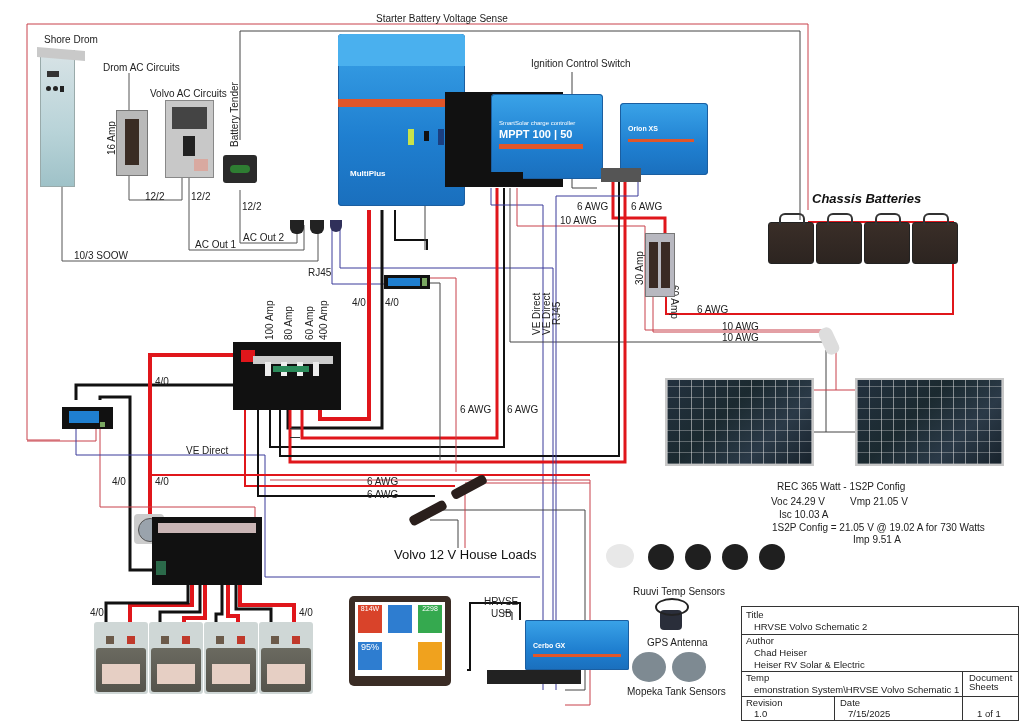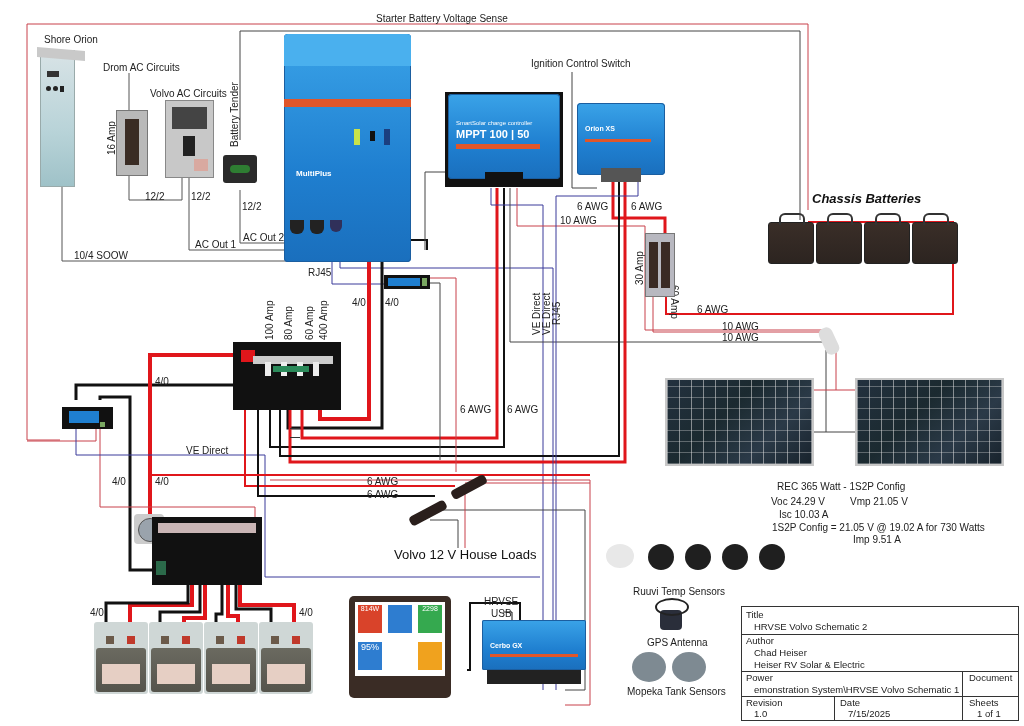--- a/index.html
+++ b/index.html
@@ -2,21 +2,21 @@
 <html><head>
 <meta charset="utf-8">
 <style>
   html, body { margin:0; padding:0; background:#ffffff; }
   body { width:1024px; height:726px; position:relative; overflow:hidden; font-family:"Liberation Sans", sans-serif; }
   #wires { position:absolute; left:0; top:0; width:1024px; height:726px; }
   .lbl { position:absolute; font-size:10px; color:#222; white-space:nowrap; font-family:"Liberation Sans", sans-serif; }
   .lbl-big { font-size:13px; color:#111; }
   .vert { transform:rotate(-90deg); transform-origin:left top; }
   .dev { position:absolute; }
-  .vic { background:linear-gradient(180deg,#3aa3e8 0%,#1f7fd0 60%,#1a6fbd 100%); border-radius:4px; box-shadow:0 0 0 1px #1b5ea0 inset; }
+  .vic { background:linear-gradient(180deg,#3aa3e8 0%,#1f7fd0 60%,#1a6fbd 100%); border-radius:4px; box-shadow:0 0 0 1px #1b5ea0 inset;margin-left:43px; }
   .vic-band { position:absolute; left:0; right:0; height:8px; background:#e0562a; }
   .vic-text { position:absolute; color:#fff; font-size:7px; font-weight:bold; }
   .blk { background:#111; }
   .panel { position:absolute; background:#1a2530; border:2px solid #c8c8c8;
     background-image:
       repeating-linear-gradient(90deg, rgba(220,220,220,0.55) 0 1px, transparent 1px 12px),
       repeating-linear-gradient(0deg, rgba(220,220,220,0.35) 0 1px, transparent 1px 11px),
       linear-gradient(135deg,#23313f,#1b2a30 40%,#2b3a48 70%,#18232c);
   }
   .chassis-bat { position:absolute; width:44px; height:40px; background:linear-gradient(180deg,#3a2e28,#2c2420); border-radius:3px; border:1px solid #222; }
@@ -103,31 +103,31 @@
 
   <polyline points="430,278 456,278 456,472" fill="none" stroke="#c8404a" stroke-width="1"></polyline>
   <polyline points="430,283 440,283 440,460" fill="none" stroke="#444" stroke-width="1"></polyline>
 
   <polyline points="467,670 470,670 470,603 520,603 520,620" fill="none" stroke="#111" stroke-width="2"></polyline>
   <polyline points="503,612 512,612 512,620" fill="none" stroke="#111" stroke-width="1"></polyline>
   <polyline points="553,268 553,620" fill="none" stroke="#3a3a9a" stroke-width="1"></polyline>
 </svg>
 
 <div class="lbl" style="left:376px;top:13px;">Starter Battery Voltage Sense</div>
-<div class="lbl" style="left:44px;top:34px;">Shore Orion</div>
+<div class="lbl" style="left:44px;top:34px;">Shore Drom</div>
 <div class="lbl" style="left:103px;top:62px;">Drom AC Circuits</div>
 <div class="lbl" style="left:150px;top:88px;">Volvo AC Circuits</div>
 <div class="lbl vert" style="left:229px;top:147px;">Battery Tender</div>
 <div class="lbl vert" style="left:106px;top:155px;">16 Amp</div>
 <div class="lbl" style="left:145px;top:191px;">12/2</div>
 <div class="lbl" style="left:191px;top:191px;">12/2</div>
 <div class="lbl" style="left:242px;top:201px;">12/2</div>
 <div class="lbl" style="left:195px;top:239px;">AC Out 1</div>
 <div class="lbl" style="left:243px;top:232px;">AC Out 2</div>
-<div class="lbl" style="left:74px;top:250px;">10/4 SOOW</div>
+<div class="lbl" style="left:74px;top:250px;">10/3 SOOW</div>
 <div class="lbl" style="left:308px;top:267px;">RJ45</div>
 <div class="lbl" style="left:531px;top:58px;">Ignition Control Switch</div>
 <div class="lbl lbl-big" style="left:812px;top:191px;font-weight:bold;font-style:italic;">Chassis Batteries</div>
 <div class="lbl" style="left:577px;top:201px;">6 AWG</div>
 <div class="lbl" style="left:631px;top:201px;">6 AWG</div>
 <div class="lbl" style="left:560px;top:215px;">10 AWG</div>
 <div class="lbl vert" style="left:634px;top:285px;">30 Amp</div>
 <div class="lbl vert" style="left:680px;top:285px;transform:rotate(90deg);transform-origin:left top;">60 Amp</div>
 <div class="lbl" style="left:697px;top:304px;">6 AWG</div>
 <div class="lbl" style="left:722px;top:321px;">10 AWG</div>
@@ -180,21 +180,21 @@
 <div class="dev" style="left:165px;top:100px;width:47px;height:76px;background:#c8c8c8;border:1px solid #888;">
   <div style="position:absolute;left:6px;top:6px;width:35px;height:22px;background:#444;"></div>
   <div style="position:absolute;left:17px;top:35px;width:12px;height:20px;background:#222;"></div>
   <div style="position:absolute;left:28px;top:58px;width:14px;height:12px;background:#d9a9a0;"></div>
 </div>
 
 <div class="dev" style="left:223px;top:155px;width:34px;height:28px;background:#2a2a2a;border-radius:3px;">
   <div style="position:absolute;left:7px;top:10px;width:20px;height:8px;background:#2e7d32;border-radius:4px;"></div>
 </div>
 
-<div class="dev vic" style="left:284px;top:34px;width:127px;height:228px;">
+<div class="dev vic" style="left:295px;top:34px;width:127px;height:172px;">
   <div style="position:absolute;left:0;right:0;top:0;height:32px;background:#4ab0ee;border-radius:4px 4px 0 0;"></div>
   <div class="vic-band" style="top:65px;"></div>
   <div class="vic-text" style="left:12px;top:135px;font-size:8px;">MultiPlus</div>
   <div style="position:absolute;left:70px;top:95px;width:6px;height:16px;background:#c8e34a;"></div>
   <div style="position:absolute;left:86px;top:97px;width:5px;height:10px;background:#111;"></div>
   <div style="position:absolute;left:100px;top:95px;width:6px;height:16px;background:#1b3f80;"></div>
 </div>
 <div class="dev" style="left:290px;top:220px;width:14px;height:14px;background:#222;border-radius:0 0 6px 6px;"></div>
 <div class="dev" style="left:310px;top:220px;width:14px;height:14px;background:#222;border-radius:0 0 6px 6px;"></div>
 <div class="dev" style="left:330px;top:220px;width:12px;height:12px;background:#30305a;border-radius:0 0 6px 6px;"></div>
@@ -280,21 +280,21 @@
 <div class="house-bat" style="left:259px;top:622px;">
     <div class="body"></div>
     <div class="label"></div>
     <div class="term-n"></div>
     <div class="term-p"></div>
   </div>
 
 <div class="dev" style="left:450px;top:482px;width:38px;height:10px;background:#2a1f1c;border-radius:4px;transform:rotate(-28deg);"></div>
 <div class="dev" style="left:408px;top:508px;width:40px;height:10px;background:#2a1f1c;border-radius:4px;transform:rotate(-28deg);"></div>
 
-<div class="dev" style="left:349px;top:596px;width:102px;height:102px;background:#3a2c25;border-radius:5px;">
+<div class="dev" style="left:349px;top:596px;width:102px;height:90px;background:#3a2c25;border-radius:5px;">
   <div style="position:absolute;left:6px;top:6px;width:90px;height:74px;background:#fff;">
     <div style="position:absolute;left:3px;top:3px;width:24px;height:28px;background:#d9432a;color:#fff;font-size:7px;text-align:center;"><span>814W</span></div>
     <div style="position:absolute;left:33px;top:3px;width:24px;height:28px;background:#2e7dd0;"></div>
     <div style="position:absolute;left:63px;top:3px;width:24px;height:28px;background:#35a94f;color:#fff;font-size:7px;text-align:center;"><span>2298</span></div>
     <div style="position:absolute;left:3px;top:40px;width:24px;height:28px;background:#2e7dd0;color:#fff;font-size:9px;text-align:center;"><span>95%</span></div>
     <div style="position:absolute;left:63px;top:40px;width:24px;height:28px;background:#f0a21e;"></div>
   </div>
 </div>
 
 <div class="dev vic" style="left:482px;top:620px;width:104px;height:50px;border-radius:2px;">
@@ -316,25 +316,25 @@
 <div class="dev" style="left:672px;top:652px;width:34px;height:30px;background:#7e8a92;border-radius:50%;"></div>
 
 <div class="ttl">
   <div class="cell" style="top:2px;">Title</div>
   <div class="cell ind" style="top:14px;">HRVSE Volvo Schematic 2</div>
   <div class="row" style="top:27px;"></div>
   <div class="cell" style="top:28px;">Author</div>
   <div class="cell ind" style="top:40px;">Chad Heiser</div>
   <div class="cell ind" style="top:52px;">Heiser RV Solar &amp; Electric</div>
   <div class="row" style="top:64px;"></div>
-  <div class="cell" style="top:65px;">Power</div>
+  <div class="cell" style="top:65px;">Temp</div>
   <div class="cell ind" style="top:77px;">emonstration System\HRVSE Volvo Schematic 1</div>
   <div class="cell" style="top:65px;left:223px;">Document</div>
   <div style="position:absolute;left:220px;top:64px;bottom:0;border-left:1px solid #333;"></div>
   <div class="row" style="top:89px;"></div>
   <div class="cell" style="top:90px;">Revision</div>
   <div class="cell ind" style="top:101px;">1.0</div>
   <div style="position:absolute;left:92px;top:89px;bottom:0;border-left:1px solid #333;"></div>
   <div class="cell" style="top:90px;left:94px;">Date</div>
   <div class="cell ind" style="top:101px;left:94px;">7/15/2025</div>
-  <div class="cell" style="top:90px;left:223px;">Sheets</div>
+  <div class="cell" style="top:74px;left:223px;">Sheets</div>
   <div class="cell ind" style="top:101px;left:223px;">1 of 1</div>
 </div>
 
 </body></html>

